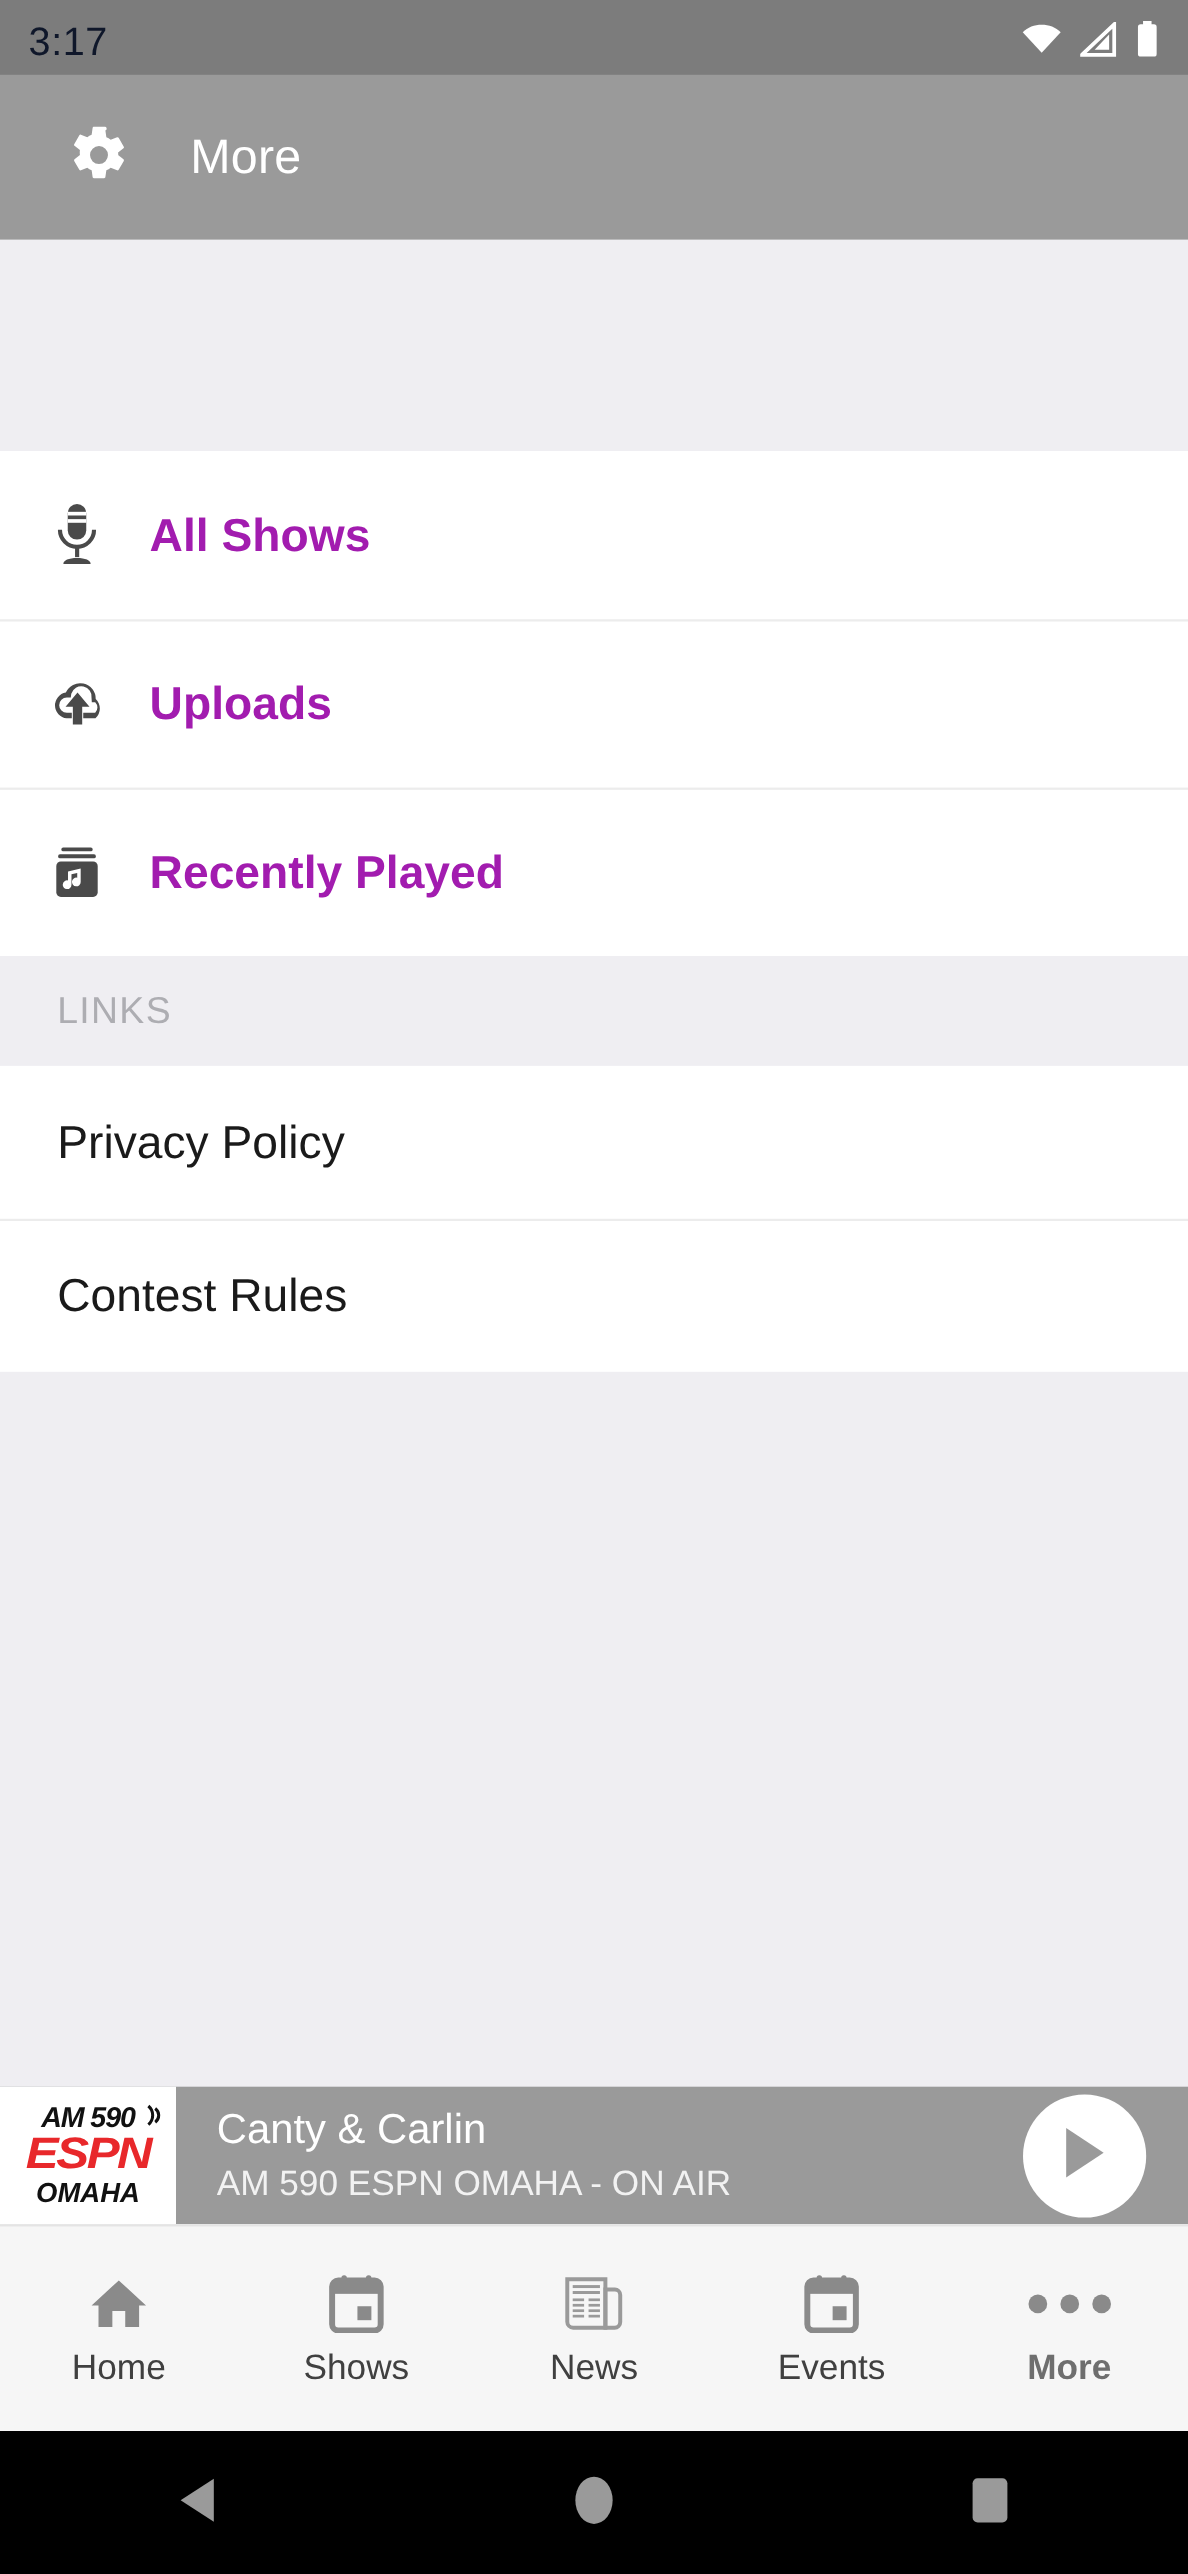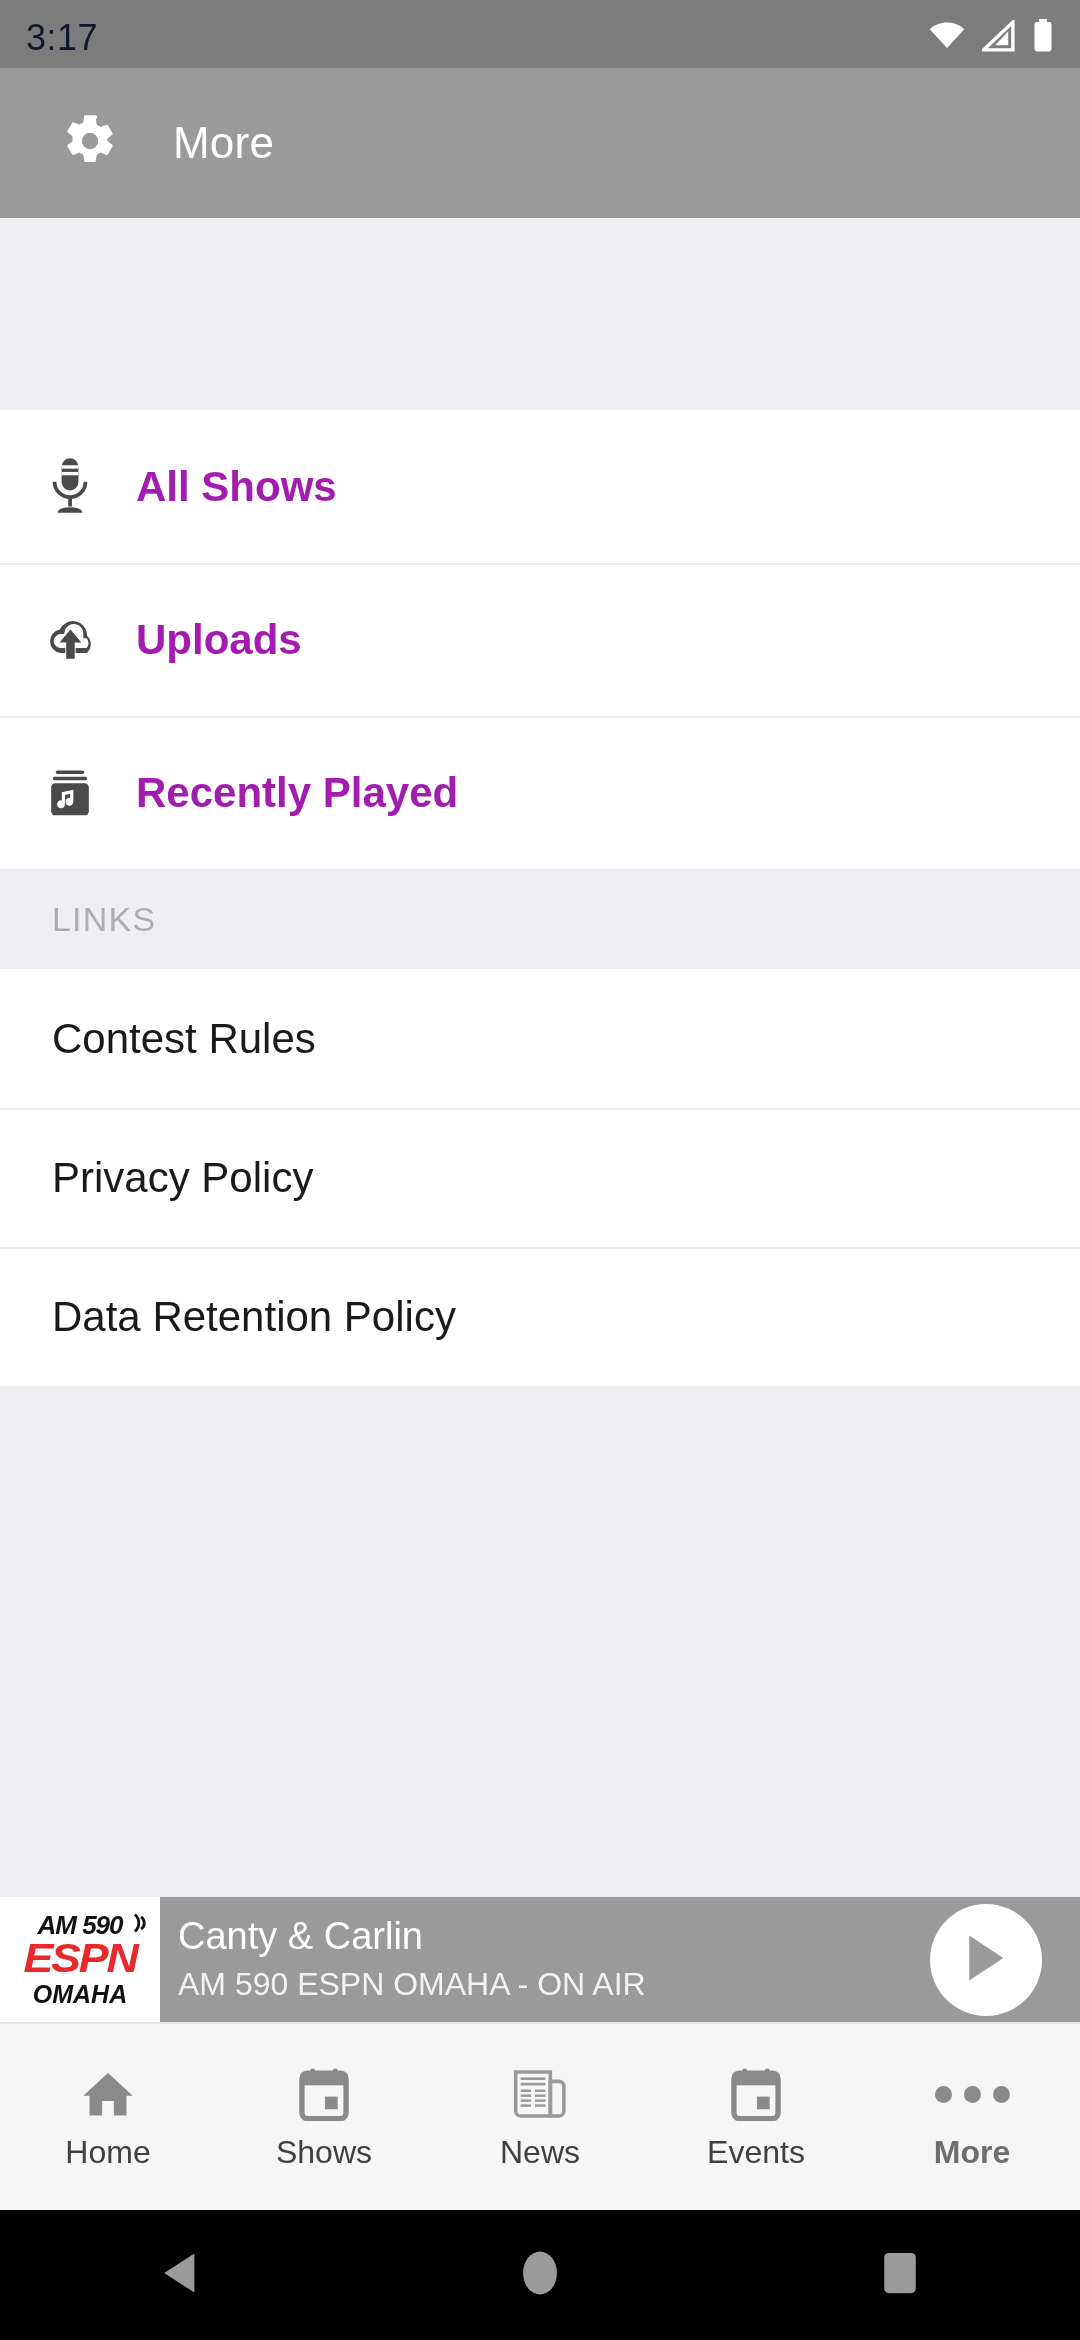--- a/index.html
+++ b/index.html
@@ -91,21 +91,21 @@
   .logo-am{ top:2px; font-size:26px; color:#111; }
   .logo-espn{
     top:28px; font-size:40px; color:#E8282B; letter-spacing:-2px;
     transform:scaleX(1.12); transform-origin:center;
   }
   .logo-omaha{ top:72px; font-size:25px; color:#111; letter-spacing:0px; }
   .wave{
     position:absolute; right:2px; top:4px; font-size:22px; color:#111;
     font-style:normal; font-weight:700;
   }
-  .np-text{ margin-left:18px; flex:1 1 auto; overflow:hidden; }
+  .np-text{ margin-left:37px; flex:1 1 auto; overflow:hidden; }
   .np-title{ color:#FFFFFF; font-size:38px; line-height:1.15; }
   .np-sub{ color:#F2F2F2; font-size:32px; line-height:1.2; margin-top:6px; }
   .np-play{
     flex:0 0 auto; margin-right:38px; width:112px; height:112px;
     border-radius:50%; background:#FFFFFF;
     display:flex; align-items:center; justify-content:center;
   }
 
   
   .tabbar{
@@ -208,27 +208,24 @@
         <span class="row-label">Recently Played</span>
       </div>
     </div>
 
     <div class="section-header">
       <span>LINKS</span>
     </div>
 
     <div class="group">
       <div class="link-row">
+        <span class="link-label">Privacy Policy</span>
+      </div>
+      <div class="link-row">
         <span class="link-label">Contest Rules</span>
-      </div>
-      <div class="link-row">
-        <span class="link-label">Privacy Policy</span>
-      </div>
-      <div class="link-row">
-        <span class="link-label">Data Retention Policy</span>
       </div>
     </div>
 
     <div class="filler"></div>
   </div>
 
   <div class="nowplaying">
     <div class="np-art">
       <div class="logo">
         <div class="logo-line logo-am">AM 590</div>

